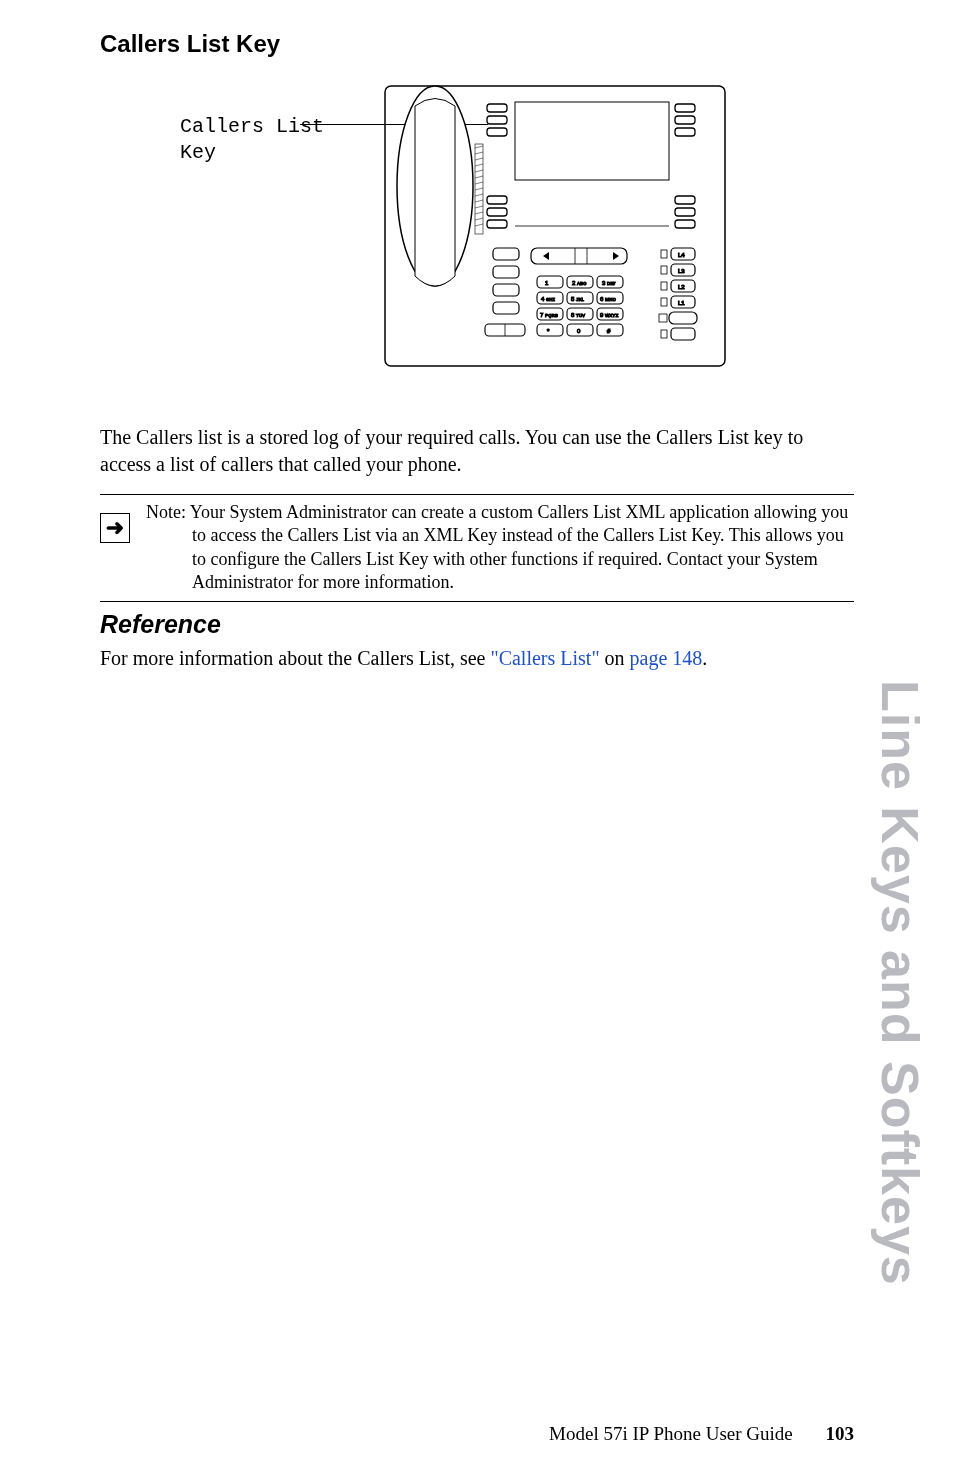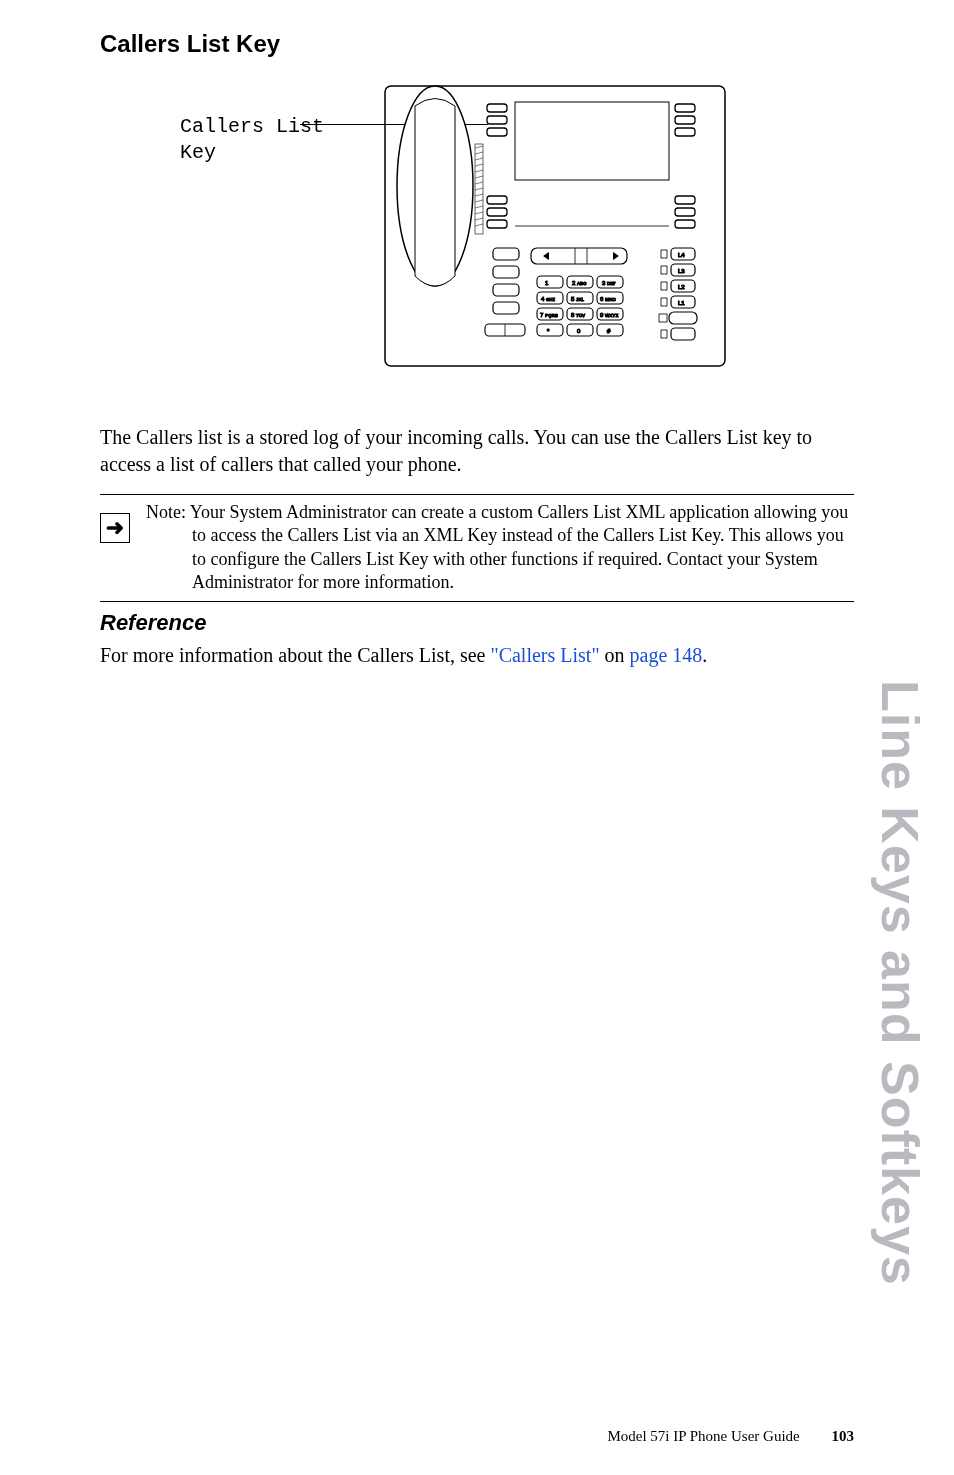--- a/index.html
+++ b/index.html
@@ -82,42 +82,42 @@
   }
   .note-text {
     font-size: 18px;
     line-height: 1.3;
     padding-left: 46px;
     text-indent: -46px;
   }
   .note-text b { font-weight: normal; }
   .h3 {
     font-family: "Lucida Sans", "Trebuchet MS", Arial, sans-serif;
-    font-size: 22px;
+    font-size: 25px;
     font-style: italic;
     font-weight: 600;
     margin: 4px 0 6px 0;
   }
   .link { color: #1a4fd6; }
   .side-title {
     position: absolute;
     right: 24px;
     top: 680px;
     writing-mode: vertical-rl;
     font-family: Arial, Helvetica, sans-serif;
     font-weight: bold;
     font-size: 52px;
     color: #b9b9c0;
     letter-spacing: 1px;
   }
   .footer {
     position: absolute;
     bottom: 30px;
     right: 100px;
-    font-size: 15px;
+    font-size: 19px;
     text-align: center;
   }
   .footer b { font-weight: bold; margin-left: 28px; }
 </style>
 </head>
 <body>
 
 <div class="page">
   <div class="h2">Callers List Key</div>
 
@@ -241,21 +241,21 @@
         <rect x="286" y="174" width="6" height="8" fill="#fff"></rect>
         <rect x="286" y="190" width="6" height="8" fill="#fff"></rect>
         <rect x="286" y="206" width="6" height="8" fill="#fff"></rect>
         <rect x="286" y="222" width="6" height="8" fill="#fff"></rect>
         <rect x="284" y="238" width="8" height="8" fill="#fff"></rect>
         <rect x="286" y="254" width="6" height="8" fill="#fff"></rect>
       </g>
     </svg>
   </div>
 
-  <p class="body-text">The Callers list is a stored log of your incoming calls. You can use the Callers List key to access a list of callers that called your phone.</p>
+  <p class="body-text">The Callers list is a stored log of your required calls. You can use the Callers List key to access a list of callers that called your phone.</p>
 
   <div class="note-block">
     <div class="note-icon-cell">
       <div class="note-icon">➜</div>
     </div>
     <div class="note-text">
       <b>Note:</b><span> Your System Administrator can create a custom Callers List XML application allowing you to access the Callers List via an XML Key instead of the Callers List Key. This allows you to configure the Callers List Key with other functions if required. Contact your System Administrator for more information.</span>
     </div>
   </div>
 

